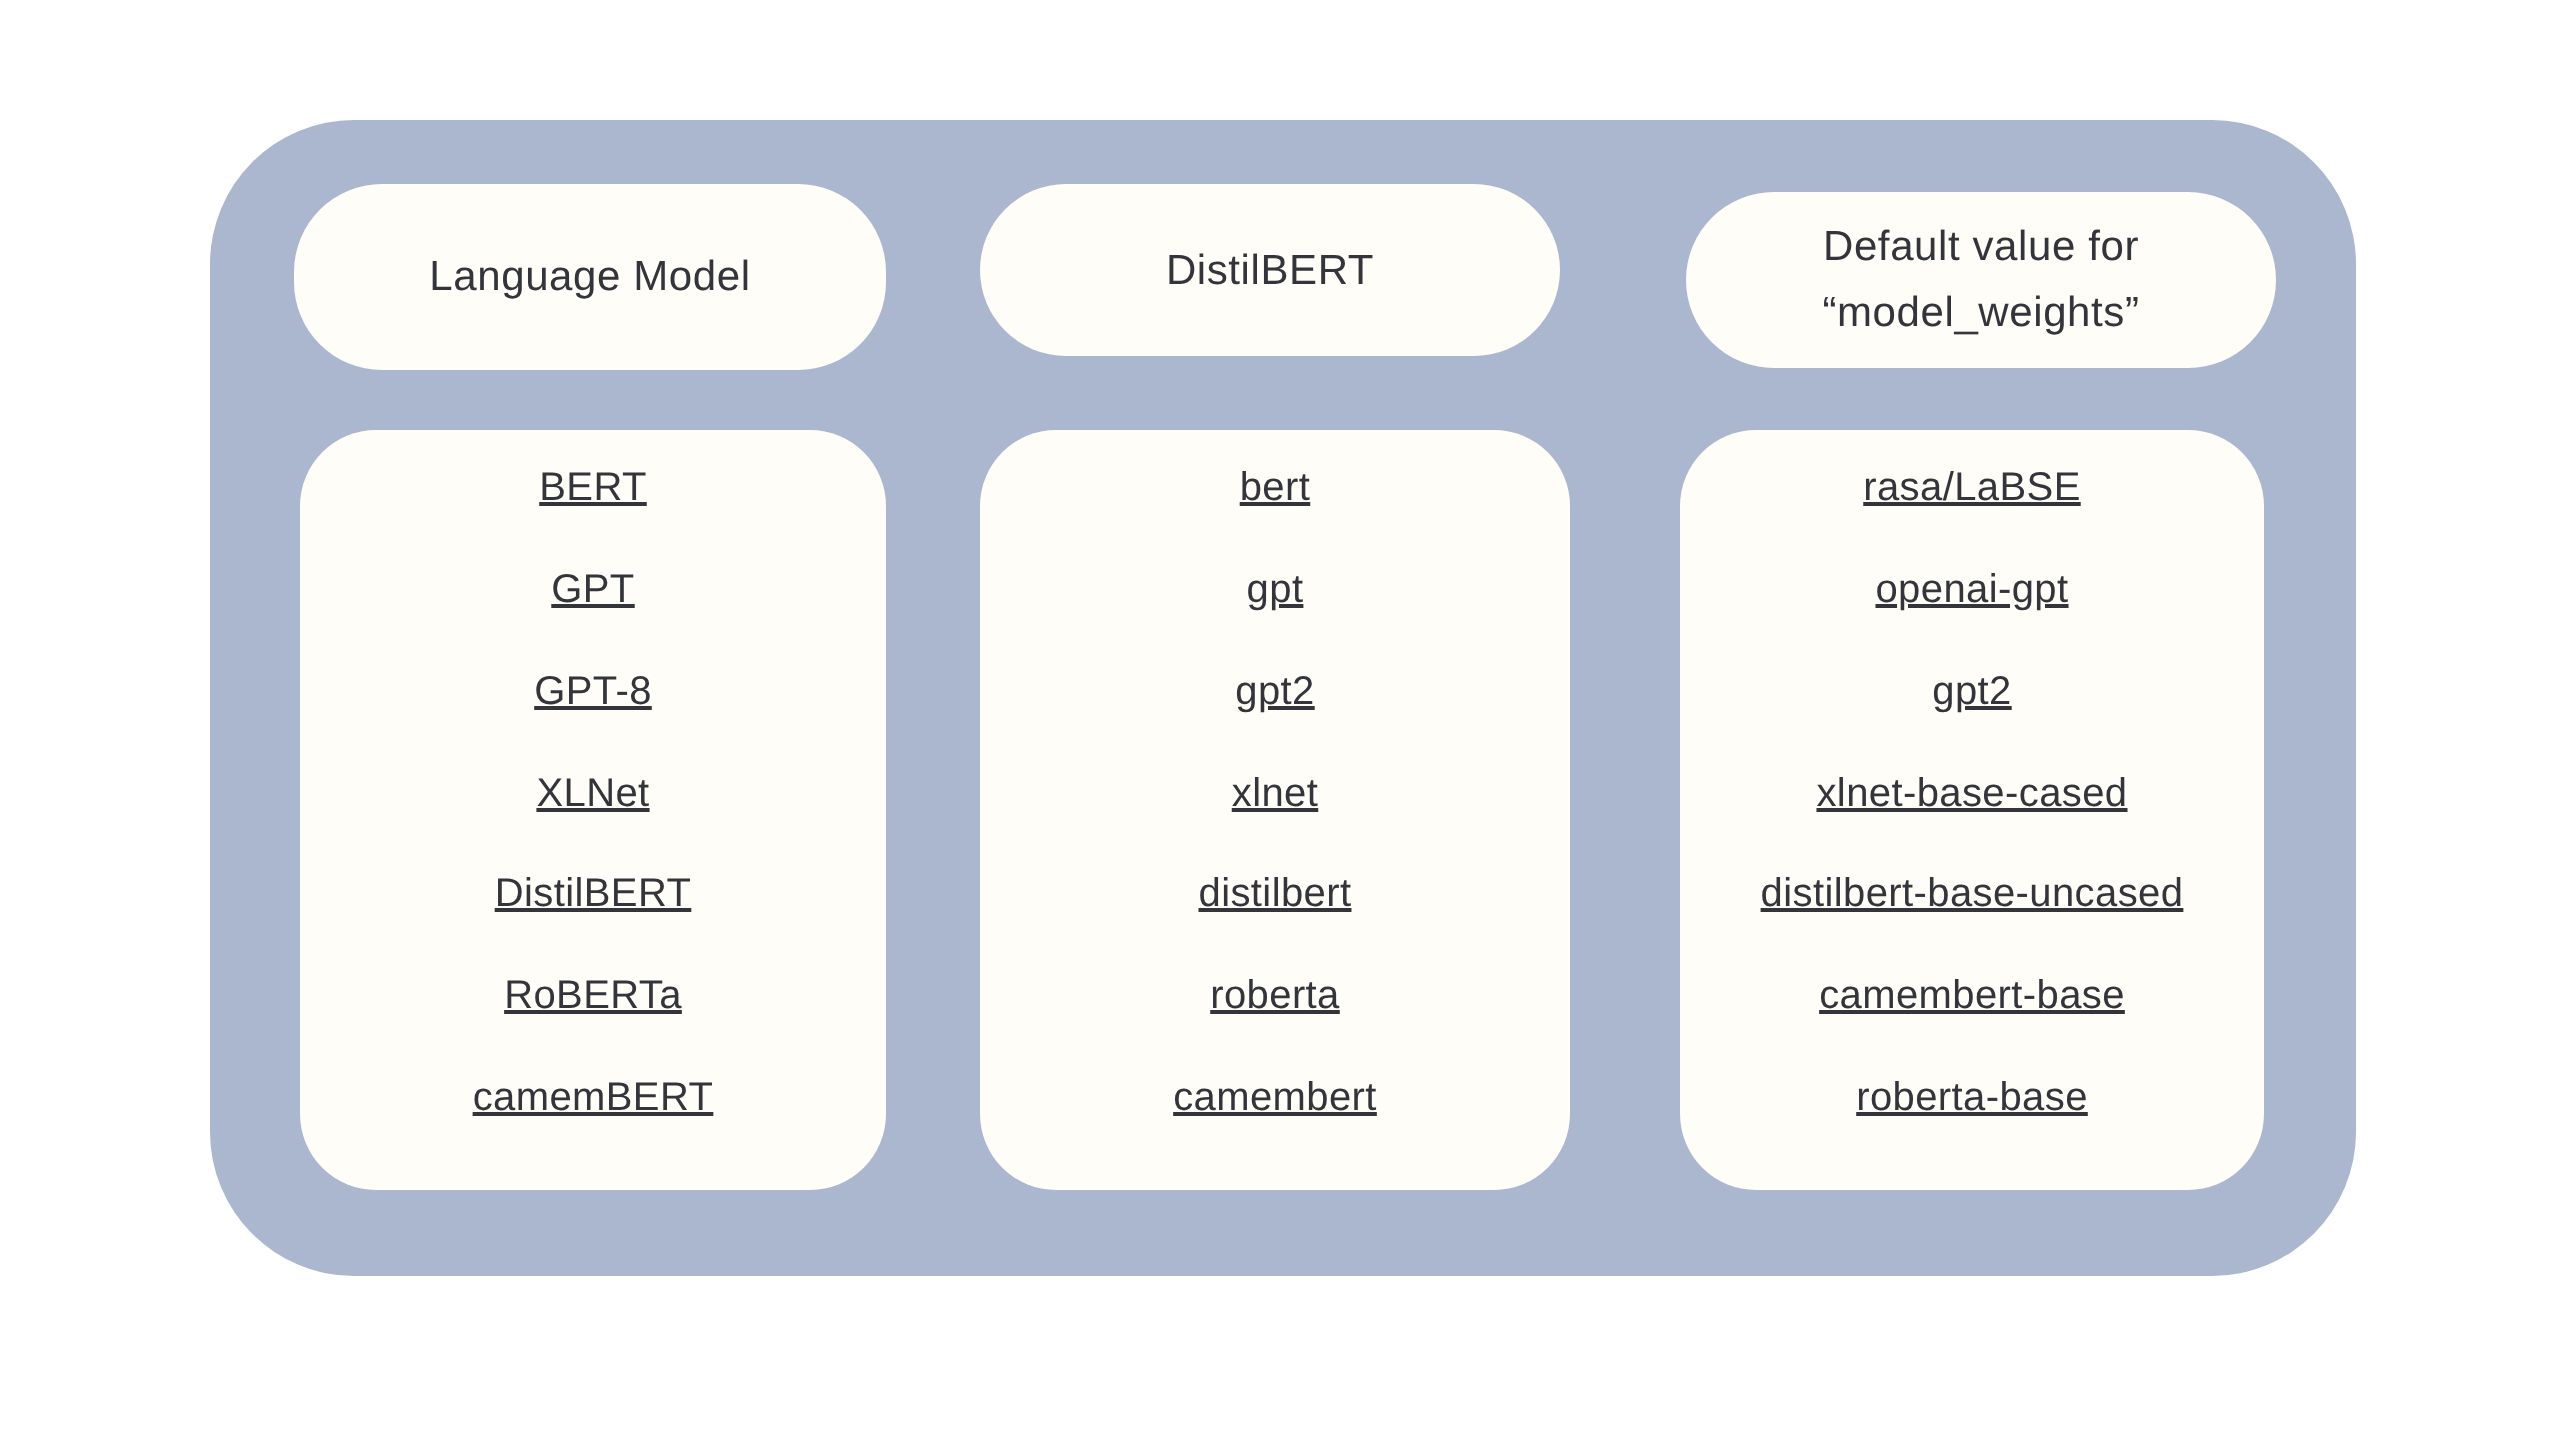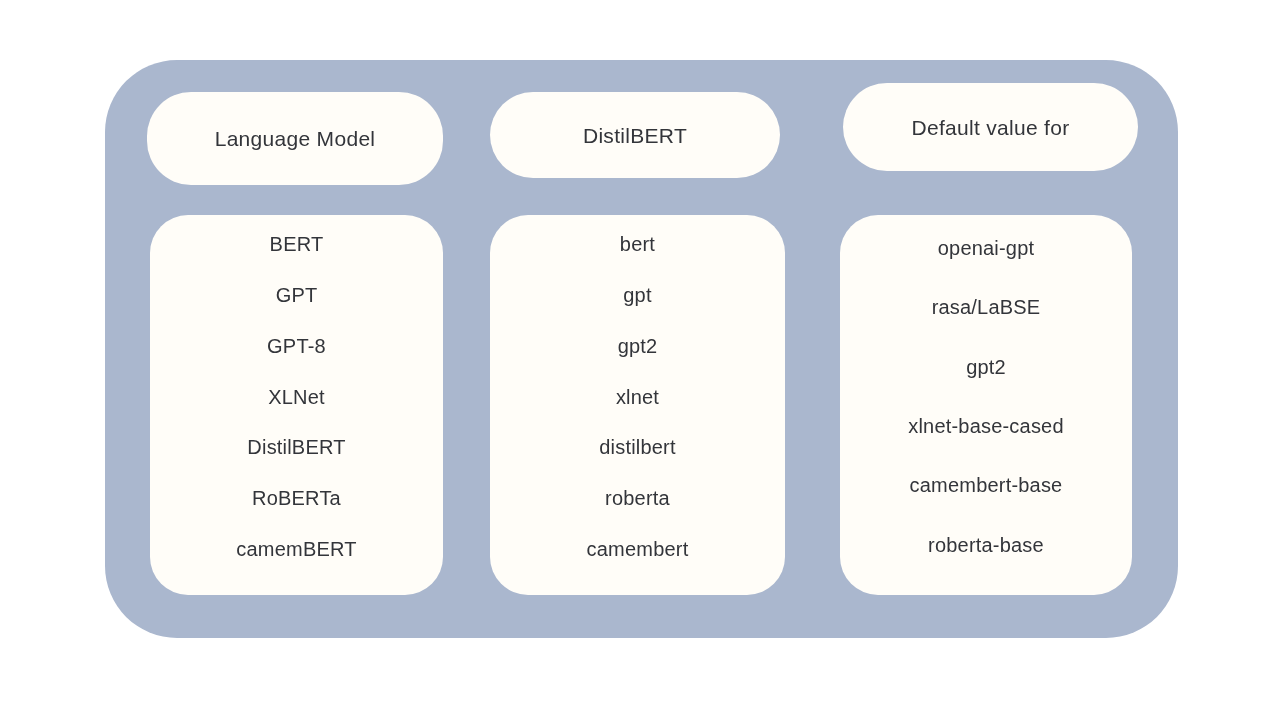--- a/index.html
+++ b/index.html
@@ -32,30 +32,31 @@
     flex-direction: column;
     align-items: center;
     justify-content: center;
     text-align: center;
     font-size: 21px;
     line-height: 33px;
     letter-spacing: 0.3px;
   }
   #pill-0 { left: 147px; top: 92px; width: 296px; height: 93px; }
   #pill-1 { left: 490px; top: 92px; width: 290px; height: 86px; }
-  #pill-2 { left: 843px; top: 83px; width: 295px; height: 88px; }
+  #pill-2 { left: 843px; top: 96px; width: 295px; height: 88px; }
   .card {
     position: absolute;
     top: 215px;
     height: 380px;
     background: var(--card);
     border-radius: 38px;
     display: flex;
     flex-direction: column;
     padding: 4px 6px 20px 6px;
+    text-decoration: underline;
   }
   #card-0 { left: 150px; width: 293px; }
   #card-1 { left: 490px; width: 295px; }
   #card-2 { left: 840px; width: 292px; }
   .cell {
     flex: 1;
     display: flex;
     align-items: center;
     justify-content: center;
     font-size: 20px;
@@ -71,20 +72,21 @@
 
   <div class="pill" id="pill-0">
     <span>Language Model</span>
     <span></span>
   </div>
   <div class="pill" id="pill-1">
     <span>DistilBERT</span>
   </div>
   <div class="pill" id="pill-2">
     <span>Default value for</span>
+    <span>“model_weights”</span>
   </div>
 
   <div class="card" id="card-0">
     <div class="cell">BERT</div>
     <div class="cell">GPT</div>
     <div class="cell">GPT-8</div>
     <div class="cell">XLNet</div>
     <div class="cell">DistilBERT</div>
     <div class="cell">RoBERTa</div>
     <div class="cell">camemBERT</div>
@@ -94,20 +96,21 @@
     <div class="cell">bert</div>
     <div class="cell">gpt</div>
     <div class="cell">gpt2</div>
     <div class="cell">xlnet</div>
     <div class="cell">distilbert</div>
     <div class="cell">roberta</div>
     <div class="cell">camembert</div>
   </div>
 
   <div class="card" id="card-2">
+    <div class="cell">rasa/LaBSE</div>
     <div class="cell">openai-gpt</div>
-    <div class="cell">rasa/LaBSE</div>
     <div class="cell">gpt2</div>
     <div class="cell">xlnet-base-cased</div>
+    <div class="cell">distilbert-base-uncased</div>
     <div class="cell">camembert-base</div>
     <div class="cell">roberta-base</div>
   </div>
 </div>
 
 </body></html>

